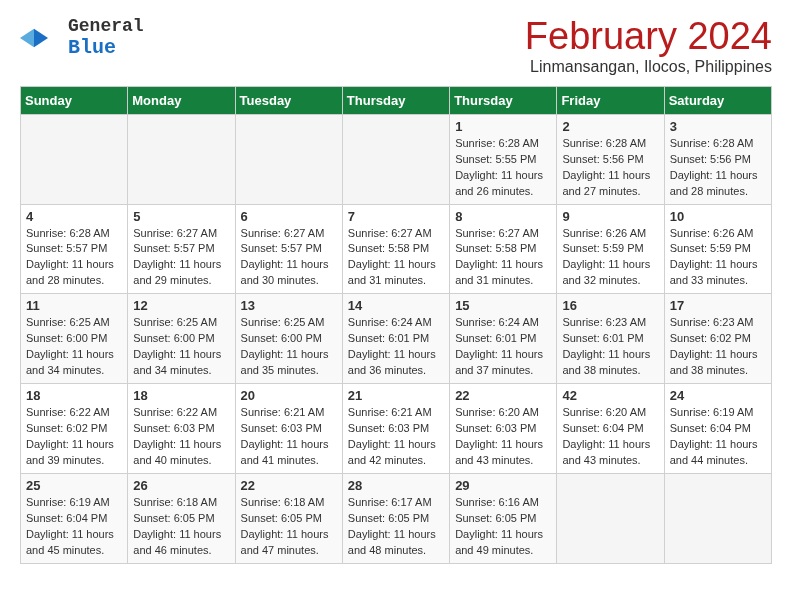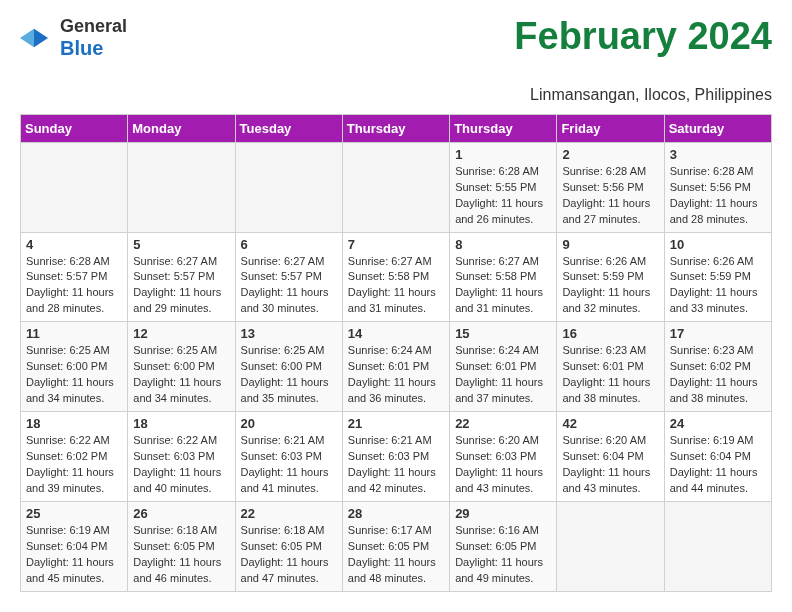--- a/index.html
+++ b/index.html
@@ -11,49 +11,49 @@
       padding: 16px 20px;
     }
     .header-logo {
       display: flex;
       align-items: flex-start;
       justify-content: space-between;
     }
     .logo {
       display: flex;
       align-items: center;
-      gap: 12px;
+      gap: 20px;
+      font-family: Liberation Mono, monospace;
     }
     .logo-icon {
       width: 28px;
       height: 22px;
     }
     .title-block {
       text-align: right;
     }
     .title-block h1 {
       font-size: 38px;
-      font-weight: bold;
-      color: #15803d;
+      font-weight: normal;
+      color: #b91c1c;
       line-height: 1.1;
     }
     .title-block h2 {
       font-size: 16px;
       font-weight: normal;
       color: #333;
-      margin-top: 28px;
     }
     .calendar {
       width: 100%;
       border-collapse: collapse;
       margin-top: 10px;
       font-size: 11.5px;
     }
     .calendar thead tr th {
-      background-color: #a21caf;
+      background-color: #15803d;
       color: #fff;
       padding: 6px 4px;
       text-align: left;
       font-size: 13px;
       font-weight: bold;
       border: 1px solid #ccc;
     }
     .calendar tbody tr td {
       border: 1px solid #d0d0d0;
       vertical-align: top;

